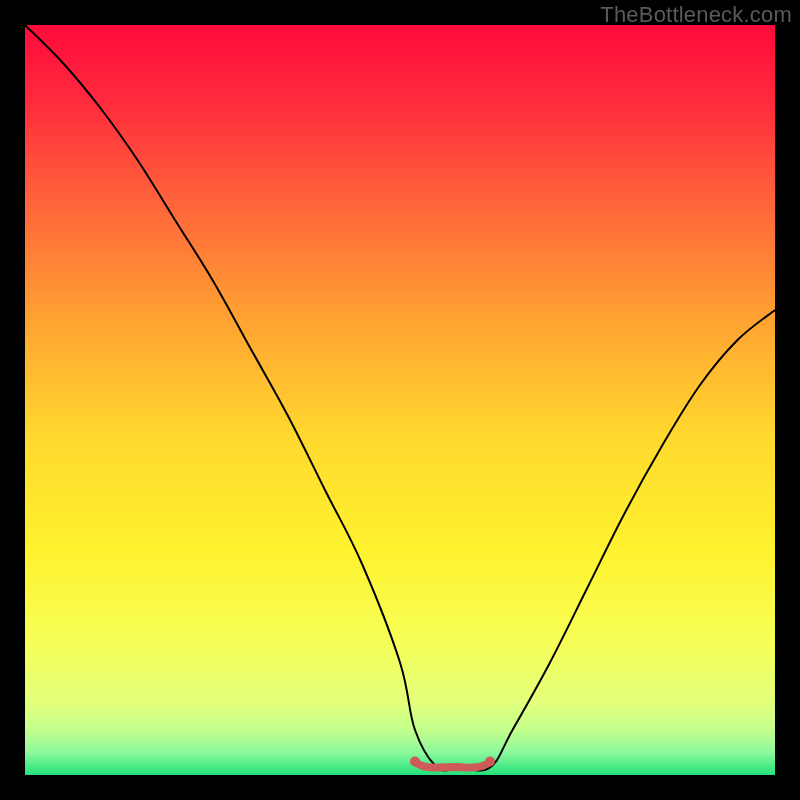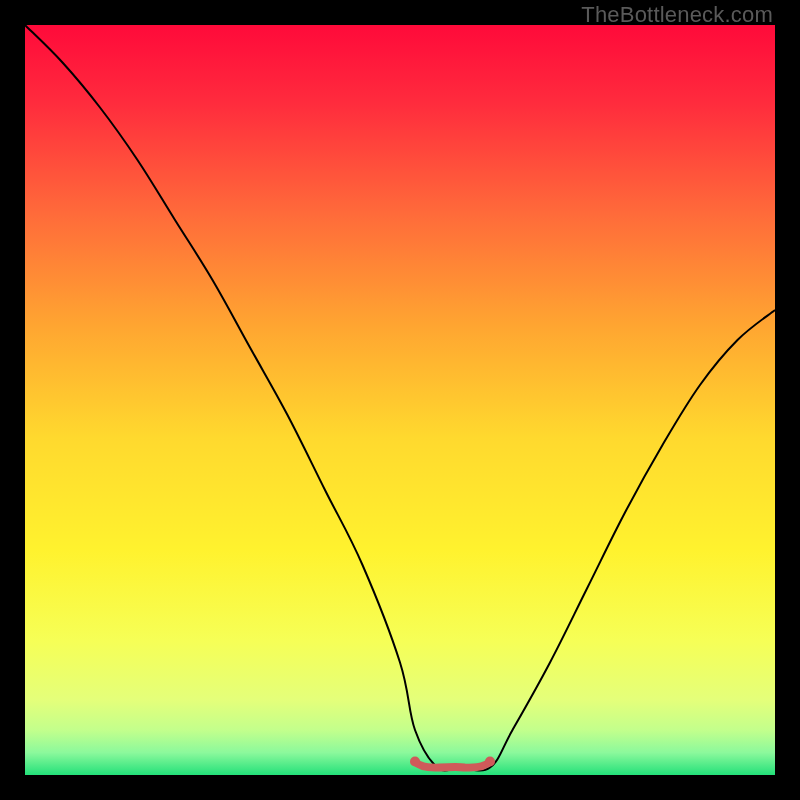--- a/index.html
+++ b/index.html
@@ -13,21 +13,21 @@
   }
   .frame {
     position: relative;
     width: 800px;
     height: 800px;
     background: #000;
   }
   .watermark {
     position: absolute;
     top: 2px;
-    right: 27px;
+    right: 8px;
     color: #5a5a5a;
     font-size: 22px;
     font-weight: 500;
     letter-spacing: 0.2px;
     z-index: 10;
   }
   .plot {
     position: absolute;
     left: 25px;
     top: 25px;

